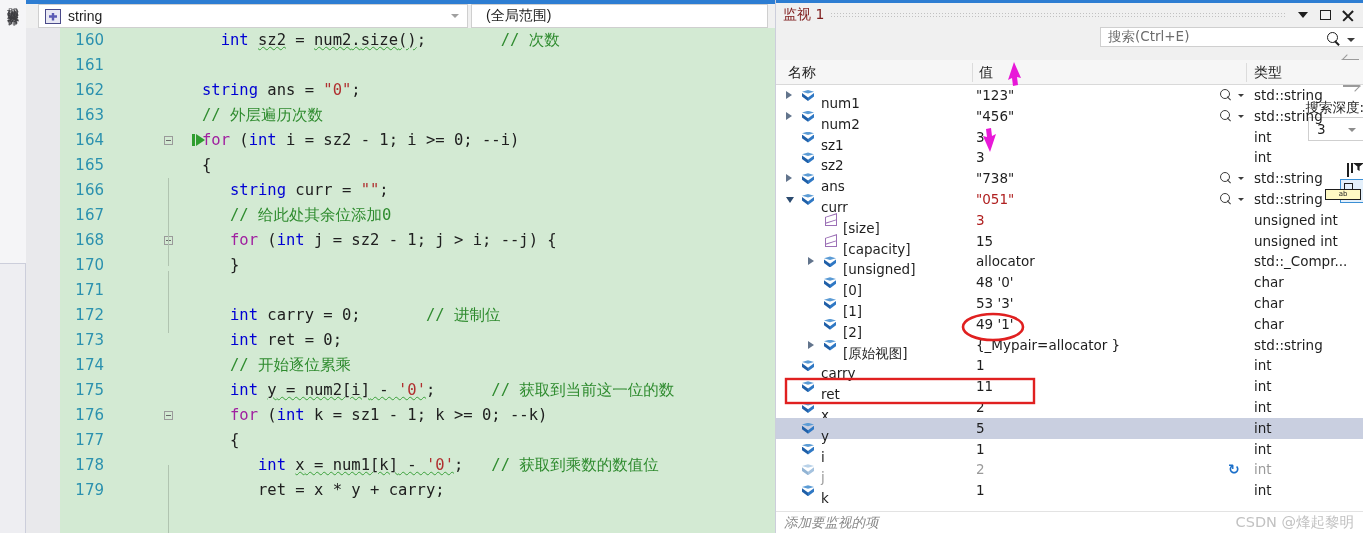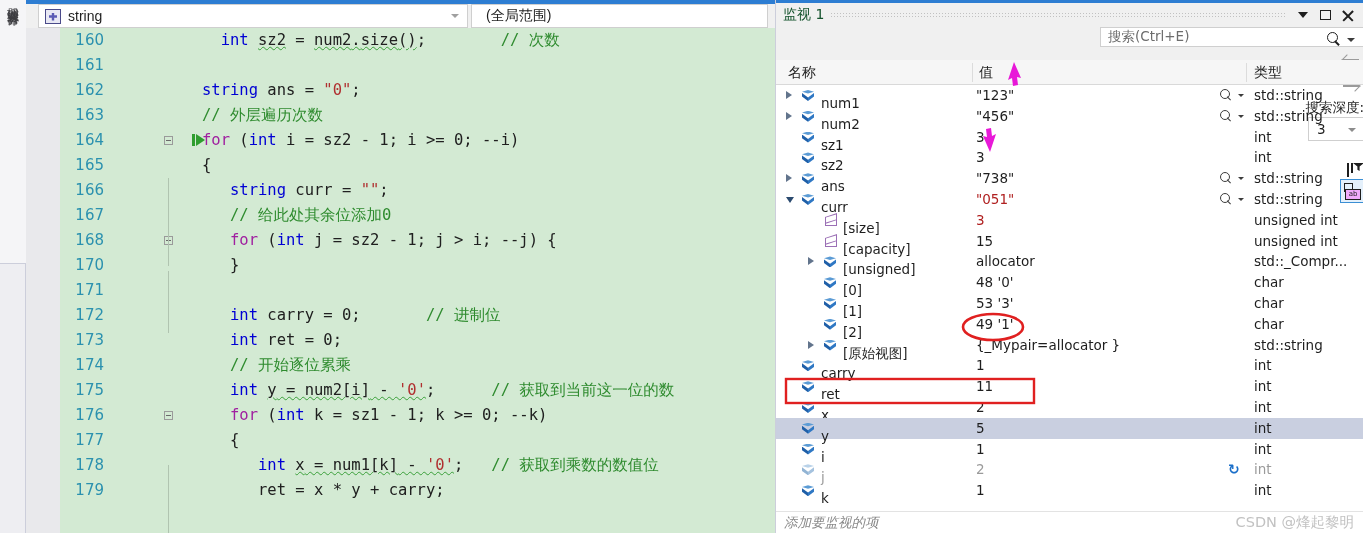--- a/index.html
+++ b/index.html
@@ -124,21 +124,21 @@
   }
   .watch-topline {
     position: absolute; left: 0; top: 0; width: 588px; height: 3px;
     background: #2d7dd2;
   }
   .watch-title-bar {
     position: absolute; left: 0; top: 3px; width: 588px; height: 24px;
     background: #f0f0f0; display: flex; align-items: center;
   }
   .watch-title {
-    margin-left: 7px; font-size: 14px; color: #14532d;
+    margin-left: 7px; font-size: 14px; color: #7f1d1d;
     font-family: "DejaVu Sans", sans-serif; white-space: nowrap;
   }
   .dotted-fill {
     flex: 1; height: 6px; margin: 0 6px;
     background-image: radial-gradient(#b9b9b9 42%, transparent 43%);
     background-size: 3px 3px; opacity: .85;
   }
   .tb-btn {
     width: 22px; height: 22px; position: relative; flex: 0 0 auto;
     display: flex; align-items: center; justify-content: center;
@@ -238,22 +238,22 @@
   }
   .hexbtn {
     position: relative; width: 24px; height: 24px; margin-left: 8px; flex: 0 0 auto;
     border: 1px solid #3b8fd4; background: #e4f0fb;
   }
   .hexbtn .hx {
     position: absolute; left: 3px; top: 3px; width: 9px; height: 9px;
     border: 1.4px solid #1e1e1e;
   }
   .hexbtn .ab {
-    position: absolute; right: 2px; bottom: 2px; width: 16px; height: 11px;
-    border: 1.4px solid #1e1e1e; background: #f0abfc;
+    position: absolute; right: 2px; bottom: 2px; width: 36px; height: 11px;
+    border: 1.4px solid #1e1e1e; background: #fef9c3;
     font-size: 7px; line-height: 9px; text-align: center; color: #1e1e1e;
     font-family: "DejaVu Sans", sans-serif;
   }
 
   
   .watch-header {
     position: absolute; left: 0; top: 60px; width: 588px; height: 25px;
     background: #f6f6f6; border-bottom: 1px solid #d9d9d9;
   }
   .hcell {

